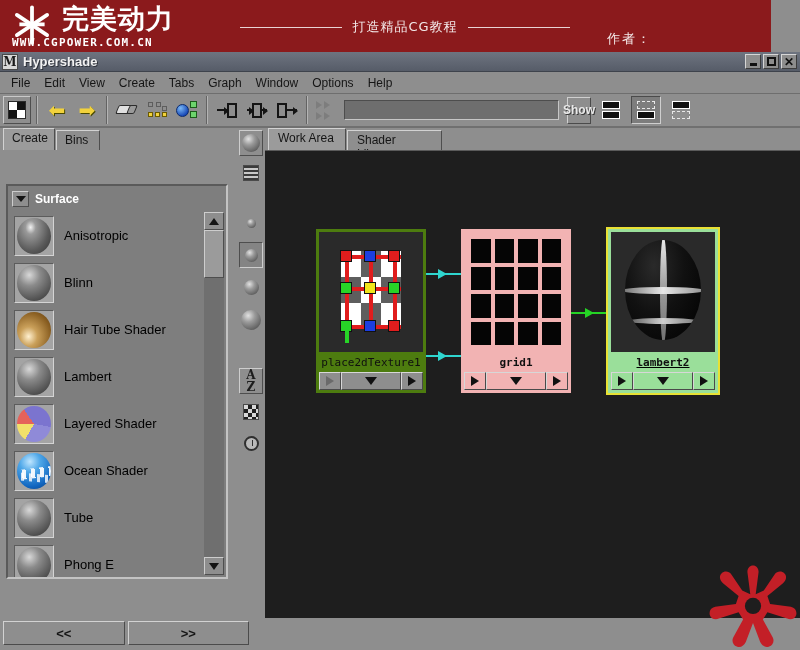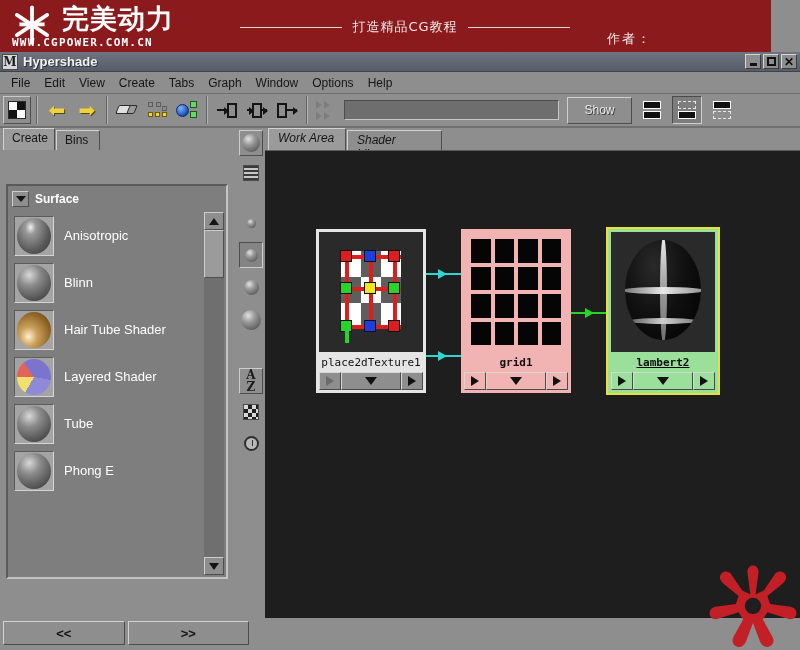--- a/index.html
+++ b/index.html
@@ -157,26 +157,26 @@
     background: #6e6e6e;
     border-top: 1px solid #4d4d4d; border-left: 1px solid #4d4d4d;
     border-right: 1px solid #c6c6c6; border-bottom: 1px solid #c6c6c6;
   }
   .tb-field input {
     width:100%; height:100%; background:transparent; border:none; outline:none;
     color:#e8e8e8; font-size:11px; padding-left:4px;
     font-family: "Liberation Sans", sans-serif;
   }
   .show-btn {
-    margin-left: 8px; width: 65px; height: 27px;
+    margin-left: 8px; width: 24px; height: 27px;
     background: #8e8e8e;
     border-top: 1px solid #cfcfcf; border-left: 1px solid #cfcfcf;
     border-right: 1px solid #4b4b4b; border-bottom: 1px solid #4b4b4b;
     display:flex; align-items:center; justify-content:center;
-    font-size: 12px; color: #e9e9e9; font-weight: normal;
+    font-size: 12px; color: #e9e9e9; font-weight: bold;
     text-shadow: 1px 1px 0 #3a3a3a;
     font-family: "Liberation Sans", sans-serif;
   }
   .layout-btn {
     width: 30px; height: 28px; margin-left: 5px;
     display: flex; align-items: center; justify-content: center;
     background: #8e8e8e;
   }
   .layout-btn.sel {
     border-top: 1px solid #4b4b4b; border-left: 1px solid #4b4b4b;
@@ -257,21 +257,21 @@
   .ball.ocean::after {
     content:''; position:absolute; left:-4px; top:42%; width:46px; height:10px;
     background: repeating-linear-gradient(90deg, #ffffff 0 4px, transparent 4px 9px);
     transform: rotate(-7deg); opacity: .92;
   }
   .ball.ocean::before {
     content:''; position:absolute; left:-4px; top:60%; width:46px; height:8px;
     background: repeating-linear-gradient(90deg, #ffffff 0 3px, transparent 3px 8px);
     transform: rotate(5deg); opacity: .8;
   }
-  .node-label { margin-left: 10px; font-size: 13px; color: #ffffff;
+  .node-label { margin-left: 10px; font-size: 13px; color: #000000;
     font-family: "Liberation Sans", sans-serif; }
 
   .vscroll {
     position: absolute; right: 2px; top: 26px; width: 20px; bottom: 2px;
     background: #6f6f6f;
   }
   .vs-btn {
     width: 20px; height: 18px; background: #8e8e8e;
     border-top: 1px solid #cdcdcd; border-left: 1px solid #cdcdcd;
     border-right: 1px solid #4e4e4e; border-bottom: 1px solid #4e4e4e;
@@ -315,21 +315,21 @@
     font-family: "DejaVu Serif", serif; text-align:center; }
   .chk-icon { width: 16px; height: 16px;
     background: repeating-conic-gradient(#1f1f1f 0% 25%, #d8d8d8 0% 50%) 0 0/8px 8px;
     border: 1px solid #4a4a4a; }
   .clock-icon { width: 15px; height: 15px; border-radius:50%;
     border: 2px solid #2f2f2f; background:#b9b9b9; position: relative; }
   .clock-icon::after { content:''; position:absolute; left:6px; top:2px; width:1px; height:6px; background:#2f2f2f; }
 
   
   .right-panel { position: absolute; left: 265px; top: 0; right: 0; height: 508px; }
-  .wtabrow { position: relative; height: 36px; font-style: italic; }
+  .wtabrow { position: relative; height: 36px; }
   .wtab {
     position: absolute; top: 2px; height: 20px; padding: 2px 9px 0 9px;
     font-size: 12px; color: #151515; background: #8e8e8e;
     border-top: 1px solid #d2d2d2; border-left: 1px solid #d2d2d2; border-right: 1px solid #4e4e4e;
     font-family: "Liberation Sans", sans-serif;
   }
   .wtab.active { top: 0; height: 22px; background: #9b9b9b; z-index: 3; }
   .canvas {
     position: absolute; left: 0; top: 22px; right: 0; bottom: 0;
     background: #1e1e1e;
@@ -614,23 +614,35 @@
               <div class="node-label">Blinn</div>
             </div>
             <div class="node-item">
               <div class="sw-cell">
                   <div class="ball gold"></div>
                 </div>
               <div class="node-label">Hair Tube Shader</div>
             </div>
             <div class="node-item">
               <div class="sw-cell">
+                  <div class="ball grey"></div>
+                </div>
+              <div class="node-label">Lambert</div>
+            </div>
+            <div class="node-item">
+              <div class="sw-cell">
                   <div class="ball layer"></div>
                 </div>
               <div class="node-label">Layered Shader</div>
+            </div>
+            <div class="node-item">
+              <div class="sw-cell">
+                  <div class="ball ocean"></div>
+                </div>
+              <div class="node-label">Ocean Shader</div>
             </div>
             <div class="node-item">
               <div class="sw-cell">
                   <div class="ball grey"></div>
                 </div>
               <div class="node-label">Tube</div>
             </div>
             <div class="node-item">
               <div class="sw-cell">
                   <div class="ball grey"></div>
@@ -696,21 +708,21 @@
           <div class="conn" style="left:161px; top:204px; width:36px; background:#2fd6cf;">
             <div class="arrowhead" style="left:12px; border-left:9px solid #2fd6cf;"></div>
           </div>
 
           <div class="conn" style="left:306px; top:161px; width:40px; background:#25d425;">
             <div class="arrowhead" style="left:14px; border-left:9px solid #25d425;"></div>
           </div>
 
           <div class="node" style="left:51px; top:78px;">
             <div class="node-frame">
-              <div class="node-body" style="background:#e5e5e5;">
+              <div class="node-body" style="background:#4d7c0f;">
                 <div class="node-thumb">
                   <div class="p2d">
                     <div class="cbg"></div>
                     <div class="hl" style="top:10px;"></div>
                     <div class="hl" style="top:42px;"></div>
                     <div class="hl" style="top:80px;"></div>
                     <div class="vl" style="left:10px;"></div>
                     <div class="vl" style="left:34px;"></div>
                     <div class="vl" style="left:58px;"></div>
                     <div class="hd" style="left:5px;  top:5px;  background:#e01d1d;"></div>

